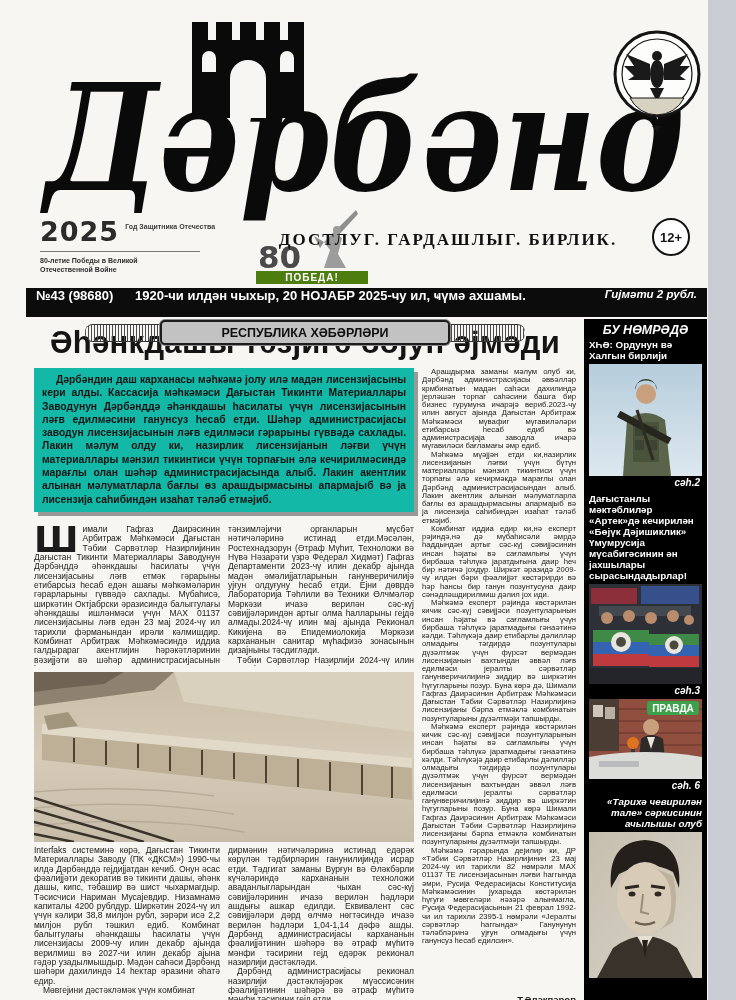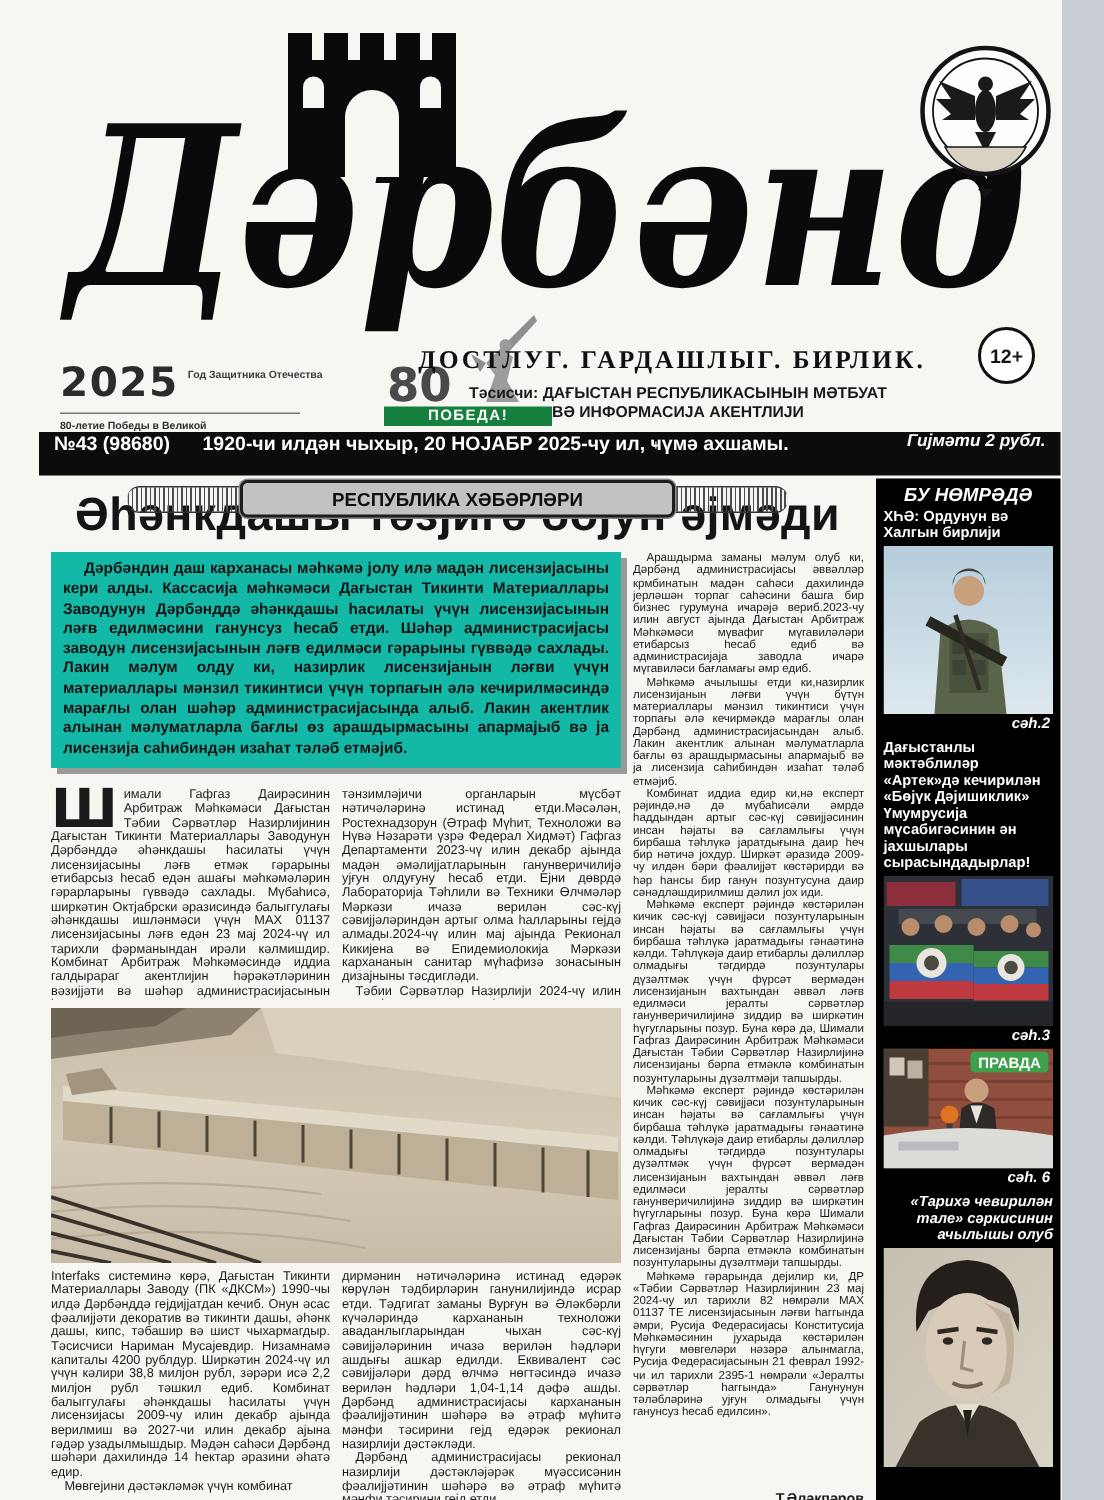--- a/index.html
+++ b/index.html
@@ -2,29 +2,29 @@
 <html><head>
 <meta charset="utf-8">
 <style>
   html,body{margin:0;padding:0;background:#c7cdd3;}
   .page{position:relative;width:736px;height:1000px;background:#c7cdd3;overflow:hidden;
         font-family:"Liberation Sans",sans-serif;color:#151515;}
   .paper{position:absolute;left:0;top:0;width:708px;height:1000px;background:#f7f6f2;}
 
   
   .logo-svg{position:absolute;left:34px;top:14px;}
-  .block-2025{position:absolute;left:40px;top:240px;width:200px;}
+  .block-2025{position:absolute;left:40px;top:216px;width:200px;}
   .row2025{display:flex;align-items:flex-start;gap:6px;}
   .y2025{font-size:27px;font-weight:bold;letter-spacing:1px;color:#2b2b2b;font-family:"DejaVu Sans",sans-serif;}
   .ylbl{font-size:7px;font-weight:bold;color:#3c3c3c;line-height:8.5px;padding-top:7px;}
   .rule{width:160px;height:1px;background:#777;margin:4px 0 5px;}
   .anniv{font-size:7px;font-weight:bold;color:#2e2e2e;line-height:8.5px;width:130px;}
   .pobeda{position:absolute;left:256px;top:208px;width:116px;height:76px;}
   .pobeda .num{position:absolute;left:2px;bottom:12px;font-size:31px;font-weight:bold;color:#4a4a4a;font-family:"DejaVu Sans",sans-serif;line-height:30px;}
-  .pobeda .band{position:absolute;left:0;bottom:0;width:112px;height:13px;background:#15803d;color:#fff;
+  .pobeda .band{position:absolute;left:0;bottom:0;width:112px;height:13px;background:#4d7c0f;color:#fff;
                 font-size:10px;font-weight:bold;text-align:center;line-height:13px;letter-spacing:1px;}
   .pobeda svg{position:absolute;right:8px;top:0;}
   .slogan{position:absolute;left:252px;top:230px;width:392px;text-align:center;
           font-family:"Liberation Serif",serif;font-weight:bold;font-size:17px;letter-spacing:2px;color:#111;}
   .founder{position:absolute;left:252px;top:256px;width:400px;text-align:center;
            font-size:10.5px;font-weight:bold;line-height:12.5px;color:#1a1a1a;}
   .emblem{position:absolute;left:612px;top:28px;}
   .agebadge{position:absolute;left:652px;top:218px;width:34px;height:34px;border:2.5px solid #111;border-radius:50%;
             display:flex;align-items:center;justify-content:center;font-size:13px;font-weight:bold;background:#fff;text-align:center;}
 
@@ -109,24 +109,20 @@
         <path d="M44 2 L20 26 L24 30 L46 6 Z" fill="#8f8f8f"></path>
         <path d="M22 24 L30 30 L26 46 L34 60 L12 60 L18 42 L12 34 Z" fill="#9c9c9c"></path>
         <circle cx="25" cy="22" r="4" fill="#9c9c9c"></circle>
         <path d="M12 34 L2 28 L8 40 Z" fill="#8f8f8f"></path>
       </svg>
       <span class="num">80</span>
       <span class="band">ПОБЕДА!</span>
     </div>
 
     <div class="slogan">ДОСТЛУГ.  ГАРДАШЛЫГ.  БИРЛИК.</div>
-    <div class="founder">
-      <div>Тәсисчи: ДАҒЫСТАН РЕСПУБЛИКАСЫНЫН МӘТБУАТ</div>
-      <div>ВӘ ИНФОРМАСИЈА АКЕНТЛИЈИ</div>
-    </div>
 
     <svg class="emblem" width="90" height="104" viewBox="0 0 90 104">
       <circle cx="45" cy="46" r="42" fill="#fdfdfb" stroke="#141414" stroke-width="3"></circle>
       <circle cx="45" cy="46" r="35" fill="none" stroke="#141414" stroke-width="1.2"></circle>
       <g fill="#1a1a1a">
         <ellipse cx="45" cy="46" rx="7" ry="14"></ellipse>
         <circle cx="45" cy="28" r="5"></circle>
         <path d="M38 36 L14 26 L22 38 L12 38 L22 48 L16 52 L38 52 Z"></path>
         <path d="M52 36 L76 26 L68 38 L78 38 L68 48 L74 52 L52 52 Z"></path>
         <path d="M38 60 L45 74 L52 60 Z"></path>
@@ -216,21 +212,21 @@
               </div>
               <div class="tcol">
                 <p class="noindent">дирмәнин нәтичәләринә истинад едәрәк көрүлән тәдбирләрин ганунилијиндә исрар етди. Тәдгигат заманы Вурғун вә Әләкбәрли күчәләриндә кархананын техноложи аваданлыгларындан чыхан сәс-күј сәвијјәләринин ичазә верилән һәдләри ашдығы ашкар едилди. Еквивалент сәс сәвијјәләри дәрд өлчмә нөгтәсиндә ичазә верилән һәдләри 1,04-1,14 дәфә ашды. Дәрбәнд администрасијасы кархананын фәалијјәтинин шәһәрә вә әтраф мүһитә мәнфи тәсирини гејд едәрәк рекионал назирлији дәстәкләди.</p>
                 <p>Дәрбәнд администрасијасы рекионал назирлији дәстәкләјәрәк мүәссисәнин фәалијјәтинин шәһәрә вә әтраф мүһитә мәнфи тәсирини гејд етди.</p>
               </div>
             </div>
           </div>
 
           <div class="rightcol">
             <p>Арашдырма заманы мәлум олуб ки, Дәрбәнд администрасијасы әввәлләр крмбинатын мадән саһәси дахилиндә јерләшән торпаг саһәсини башга бир бизнес гурумуна иҹарәјә вериб.2023-чу илин август ајында Дағыстан Арбитраж Мәһкәмәси мүвафиг мүгавиләләри етибарсыз һесаб едиб вә администрасијаја заводла иҹарә мүгавиләси бағламағы әмр едиб.</p>
-            <p>Мәһкәмә ачылышы етди ки,назирлик лисензијанын ләғви үчүн бүтүн материаллары мәнзил тикинтиси үчүн торпағы әлә кечирмәкдә марағлы олан Дәрбәнд администрасијасындан алыб. Лакин акентлик алынан мәлуматларла бағлы өз арашдырмасыны апармајыб вә ја лисензија саһибиндән изаһат тәләб етмәјиб.</p>
+            <p>Мәһкәмә мүәјјән етди ки,назирлик лисензијанын ләғви үчүн бүтүн материаллары мәнзил тикинтиси үчүн торпағы әлә кечирмәкдә марағлы олан Дәрбәнд администрасијасындан алыб. Лакин акентлик алынан мәлуматларла бағлы өз арашдырмасыны апармајыб вә ја лисензија саһибиндән изаһат тәләб етмәјиб.</p>
             <p>Комбинат иддиа едир ки,нә експерт рәјиндә,нә дә мүбаһисәли әмрдә һаддындән артыг сәс-күј сәвијјәсинин инсан һәјаты вә сағламлығы үчүн бирбаша тәһлүкә јаратдығына даир һеч бир нәтичә јохдур. Ширкәт әразидә 2009-чу илдән бәри фәалијјәт көстәрирди вә һәр һансы бир ганун позунтусуна даир сәнәдләшдирилмиш дәлил јох иди.</p>
             <p>Мәһкәмә експерт рәјиндә көстәрилән кичик сәс-күј сәвијјәси позунтуларынын инсан һәјаты вә сағламлығы үчүн бирбаша тәһлүкә јаратмадығы гәнаәтинә кәлди. Тәһлүкәјә даир етибарлы дәлилләр олмадығы тәгдирдә позунтулары дүзәлтмәк үчүн фүрсәт вермәдән лисензијанын вахтындан әввәл ләғв едилмәси јералты сәрвәтләр ганунверичилијинә зиддир вә ширкәтин һүгугларыны позур. Буна көрә дә, Шимали Гафгаз Даирәсинин Арбитраж Мәһкәмәси Дағыстан Тәбии Сәрвәтләр Назирлијинә лисензијаны бәрпа етмәклә комбинатын позунтуларыны дүзәлтмәји тапшырды.</p>
             <p>Мәһкәмә експерт рәјиндә көстәрилән кичик сәс-күј сәвијјәси позунтуларынын инсан һәјаты вә сағламлығы үчүн бирбаша тәһлүкә јаратмадығы гәнаәтинә кәлди. Тәһлүкәјә даир етибарлы дәлилләр олмадығы тәгдирдә позунтулары дүзәлтмәк үчүн фүрсәт вермәдән лисензијанын вахтындан әввәл ләғв едилмәси јералты сәрвәтләр ганунверичилијинә зиддир вә ширкәтин һүгугларыны позур. Буна көрә Шимали Гафгаз Даирәсинин Арбитраж Мәһкәмәси Дағыстан Тәбии Сәрвәтләр Назирлијинә лисензијаны бәрпа етмәклә комбинатын позунтуларыны дүзәлтмәји тапшырды.</p>
             <p>Мәһкәмә гәрарында дејилир ки, ДР «Тәбии Сәрвәтләр Назирлијинин 23 мај 2024-чу ил тарихли 82 нөмрәли МАХ 01137 ТЕ лисензијасынын ләғви һаггында әмри, Русија Федерасијасы Конститусија Мәһкәмәсинин јухарыда көстәрилән һүгуги мөвгеләри нәзәрә алынмагла, Русија Федерасијасынын 21 феврал 1992-чи ил тарихли 2395-1 нөмрәли «Јералты сәрвәтләр һаггында» Ганунунун тәләбләринә ујғун олмадығы үчүн ганунсуз һесаб едилсин».</p>
             <div class="sig">Т.Әләкпәров</div>
           </div>
         </div>
 
         <div class="divider"></div>
       </div>

